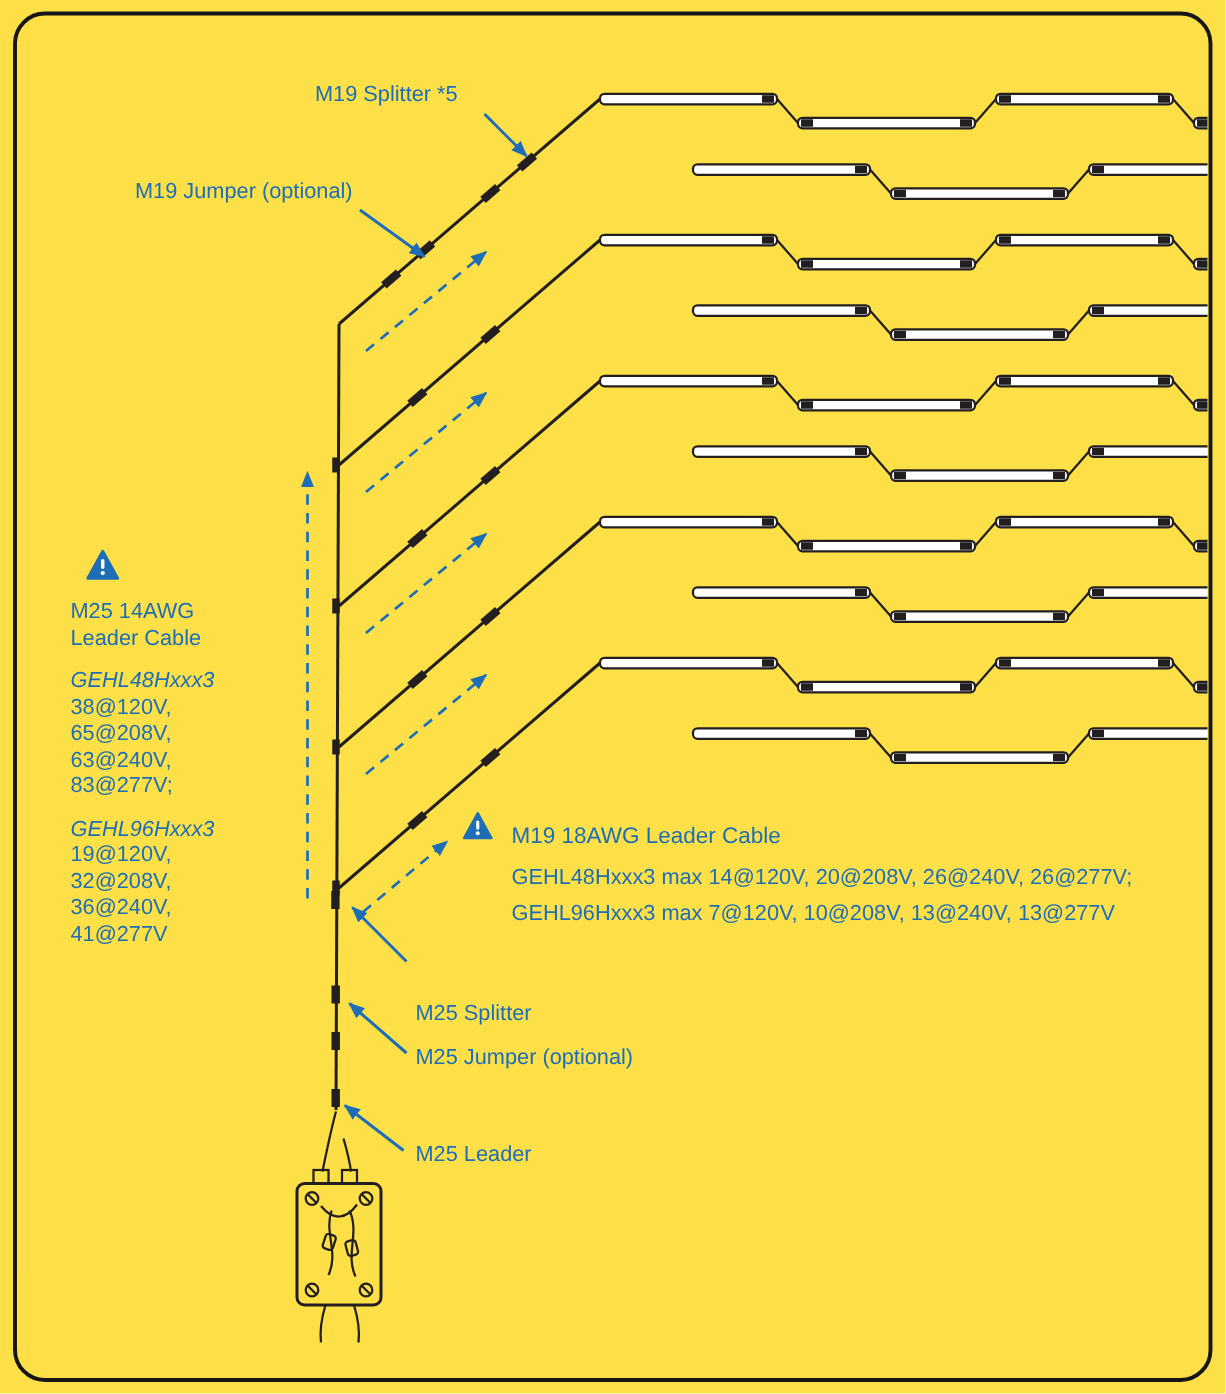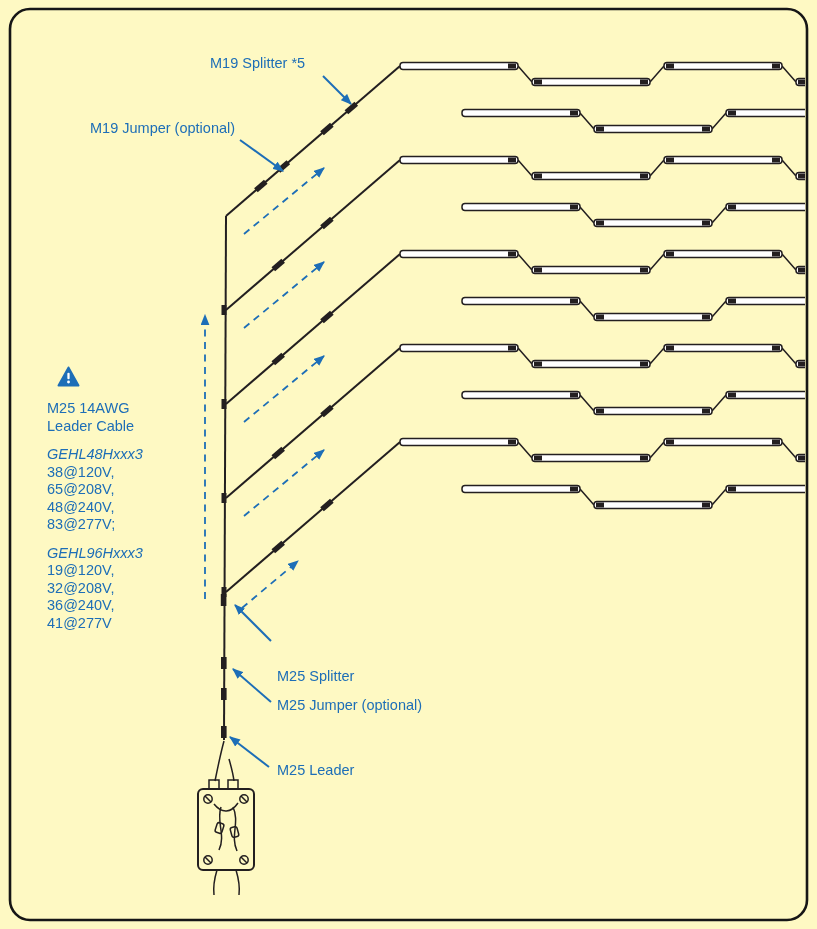--- a/index.html
+++ b/index.html
@@ -3,21 +3,21 @@
 <meta charset="utf-8">
 <style>
   :root{
     --accent:#1d6eb7;
     --line:#231f20;
   }
   html,body{margin:0;padding:0;background:#fff;}
   .stage{
     position:relative;
     width:817px;height:929px;
-    background:#fef9c3;
+    background:#fde047;
     font-family:"Liberation Sans",sans-serif;
     overflow:hidden;
   }
   .diagram{position:absolute;left:0;top:0;width:817px;height:929px;}
   .frame{fill:none;stroke:#161616;stroke-width:2.6;}
   .fix{fill:#fff;stroke:var(--line);stroke-width:1.5;}
   .conn{fill:var(--line);}
   .mark{fill:var(--line);}
   .w15{stroke:var(--line);stroke-width:1.5;fill:none;}
   .w2{stroke:var(--line);stroke-width:2;fill:none;}
@@ -175,24 +175,34 @@
       <path d="M12 1.5 L22.5 20.5 H1.5 Z" fill="var(--accent)" stroke="var(--accent)" stroke-width="2" stroke-linejoin="round"></path>
       <rect x="10.8" y="7" width="2.4" height="7" rx="1.2" fill="#fff"></rect>
       <circle cx="12" cy="16.8" r="1.5" fill="#fff"></circle>
     </svg>
     <div class="l">M25 14AWG</div>
     <div class="l">Leader Cable</div>
 
     <div class="l gap">GEHL48Hxxx3</div>
     <div class="l">38@120V,</div>
     <div class="l">65@208V,</div>
-    <div class="l">48@240V,</div>
+    <div class="l">63@240V,</div>
     <div class="l">83@277V;</div>
 
     <div class="l gap">GEHL96Hxxx3</div>
     <div class="l">19@120V,</div>
     <div class="l">32@208V,</div>
     <div class="l">36@240V,</div>
     <div class="l">41@277V</div>
   </div>
 
+  <div class="note" style="left:308px;top:541px;width:480px;height:90px;">
+    <svg class="warn-icon m19-note-child" style="left:0;top:0;position:absolute;" width="21" height="19" viewBox="0 0 24 22">
+      <path d="M12 1.5 L22.5 20.5 H1.5 Z" fill="var(--accent)" stroke="var(--accent)" stroke-width="2" stroke-linejoin="round"></path>
+      <rect x="10.8" y="7" width="2.4" height="7" rx="1.2" fill="#fff"></rect>
+      <circle cx="12" cy="16.8" r="1.5" fill="#fff"></circle>
+    </svg>
+    <div class="m19-note-child" style="left:33px;top:8px;font-size:15px;">M19 18AWG Leader Cable</div>
+    <div class="m19-note-child" style="left:33px;top:36px;">GEHL48Hxxx3 max 14@120V, 20@208V, 26@240V, 26@277V;</div>
+    <div class="m19-note-child" style="left:33px;top:60px;">GEHL96Hxxx3 max 7@120V, 10@208V, 13@240V, 13@277V</div>
+  </div>
 
 </div>
 
 </body></html>

